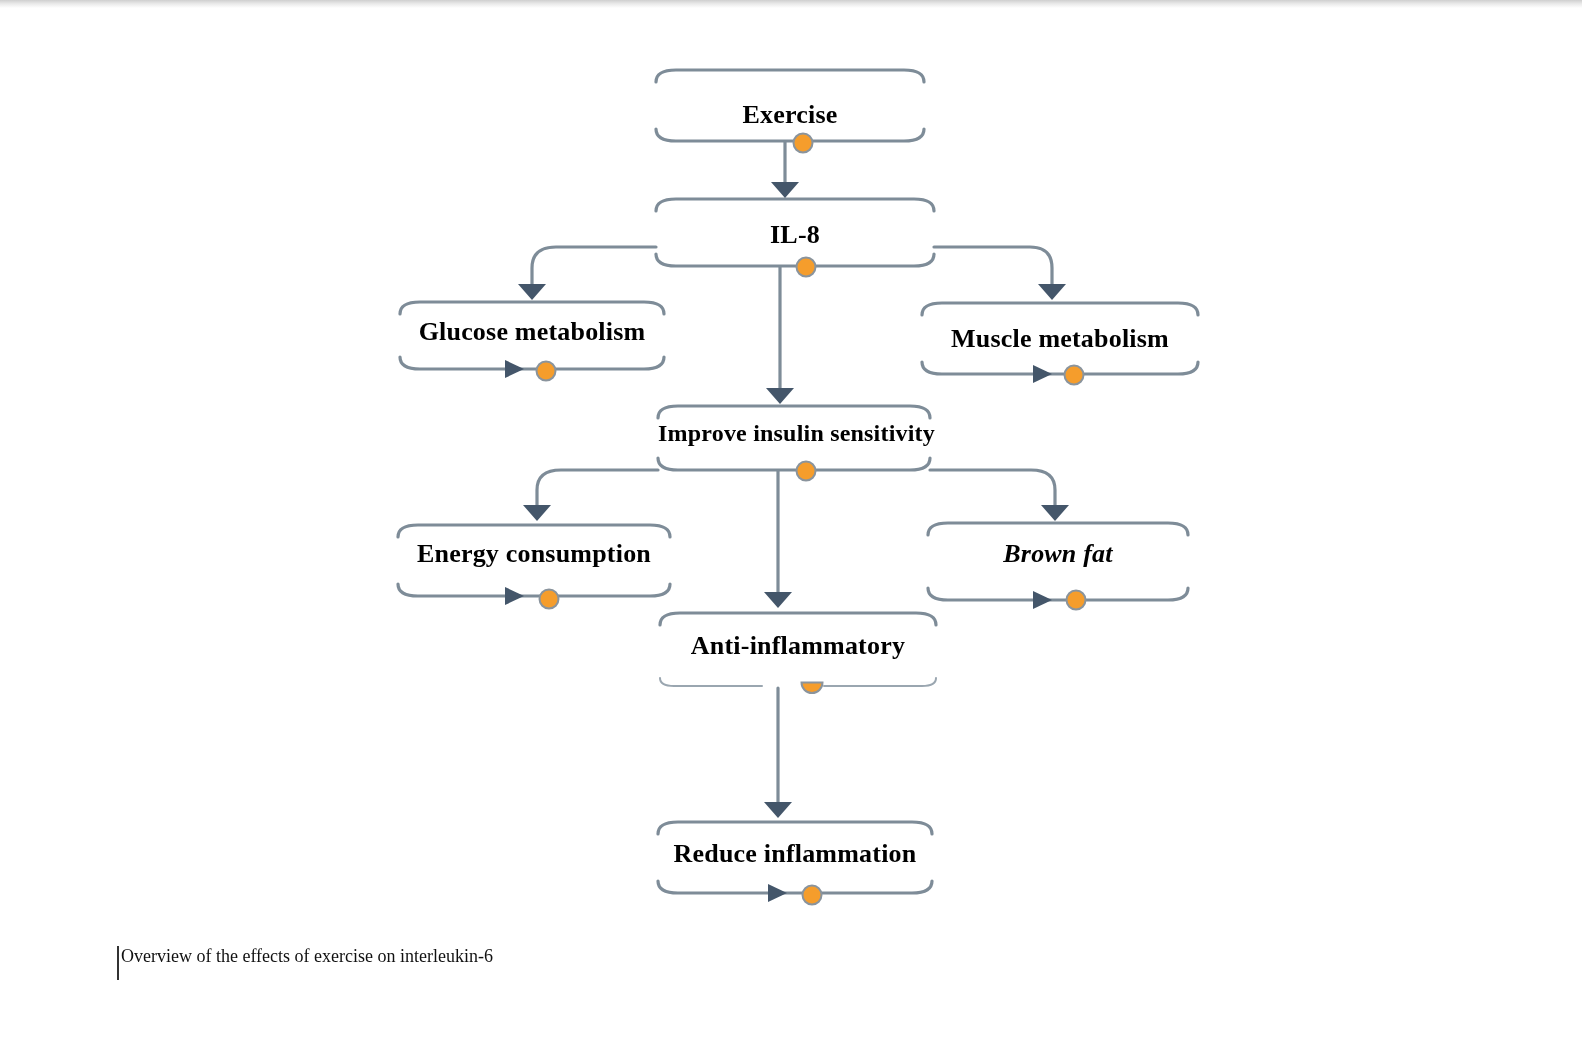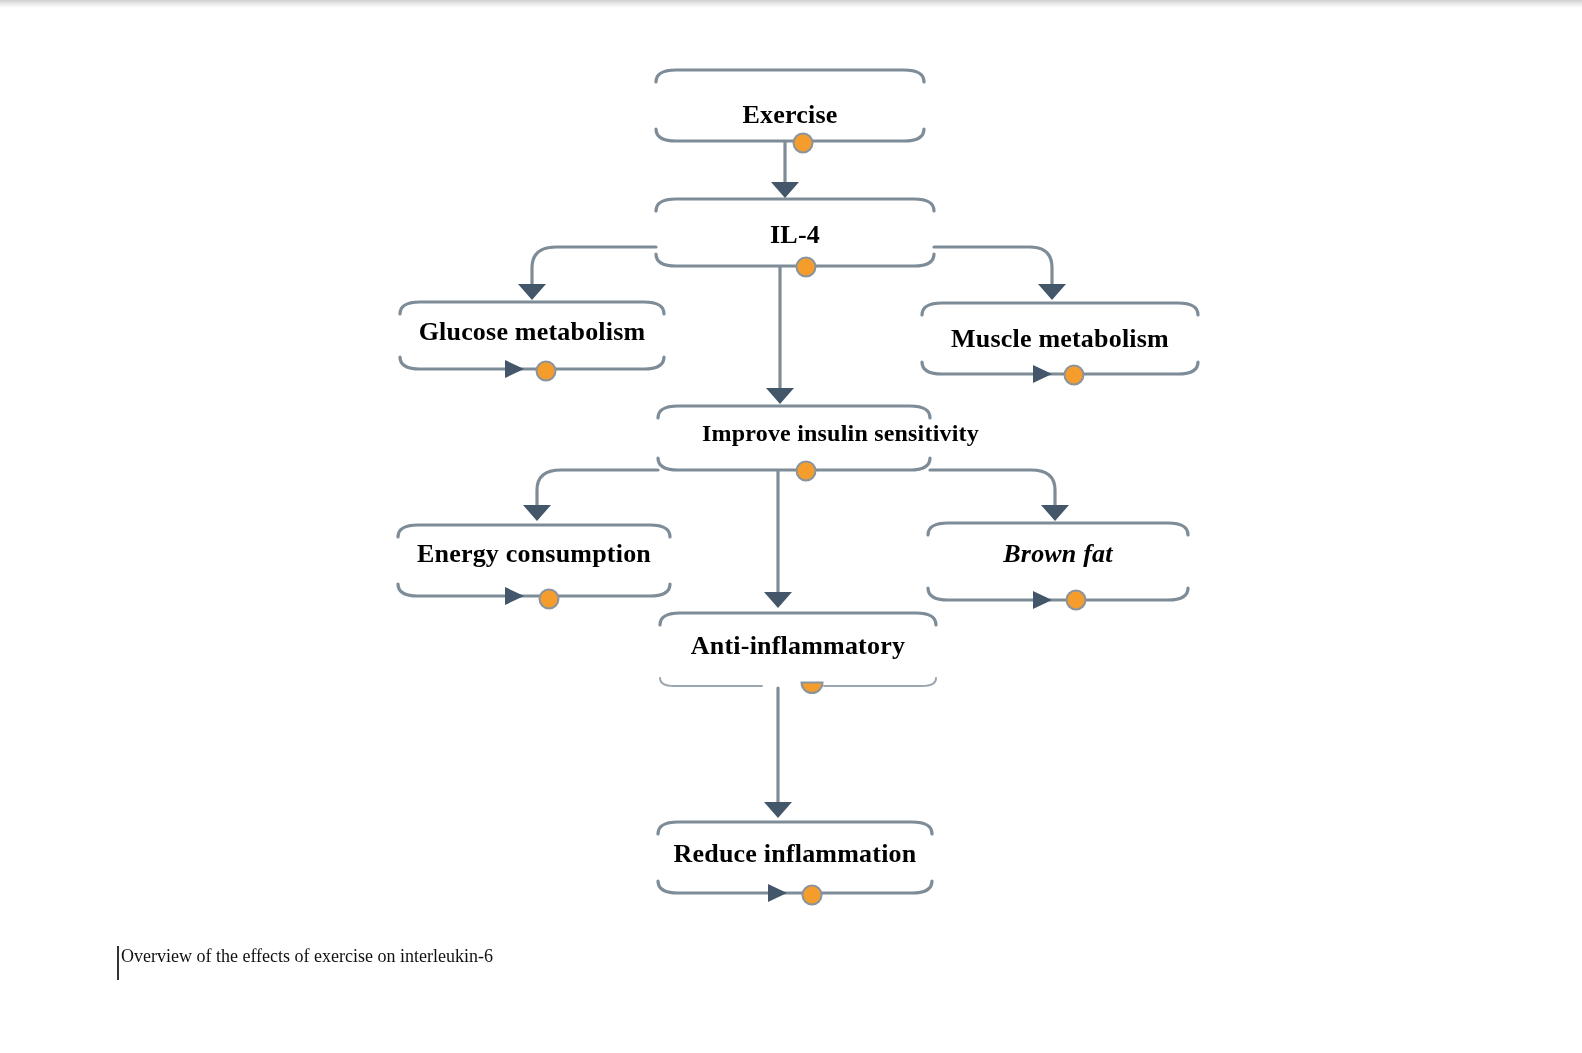--- a/index.html
+++ b/index.html
@@ -29,21 +29,21 @@
   .node-label {
     position: absolute;
     text-align: center;
     font-weight: bold;
     color: #000000;
     font-size: 26px;
     line-height: 1.1;
     letter-spacing: 0.2px;
     white-space: nowrap;
   }
-  .node-label.small { font-size: 24px; margin-left: 44px; }
+  .node-label.small { font-size: 24px; }
   .caption {
     position: absolute;
     left: 117px;
     top: 946px;
     display: flex;
     align-items: flex-start;
     font-size: 18px;
     color: #111111;
   }
   .caret {
@@ -124,21 +124,21 @@
       <circle cx="1074" cy="375" r="9.5"></circle>
       <circle cx="806" cy="471" r="9.5"></circle>
       <circle cx="549" cy="599" r="9.5"></circle>
       <circle cx="1076" cy="600" r="9.5"></circle>
       <circle cx="812" cy="895" r="9.5"></circle>
       <path d="M 801.5,682.5 A 10.5,10.5 0 1 0 822.5,682.5 Z"></path>
     </g>
   </svg>
 
   <div class="node-label" style="left:656px; top:101px;  width:268px;">Exercise</div>
-  <div class="node-label" style="left:656px; top:221px; width:278px;">IL-4</div>
+  <div class="node-label" style="left:656px; top:221px; width:278px;">IL-8</div>
   <div class="node-label" style="left:922px; top:325px; width:276px;">Muscle metabolism</div>
   <div class="node-label" style="left:400px; top:318px; width:264px;">Glucose metabolism</div>
   <div class="node-label small" style="left:658px; top:420px; width:272px;">Improve insulin sensitivity</div>
   <div class="node-label" style="left:398px; top:540px; width:272px;">Energy consumption</div>
   <div class="node-label" style="left:928px; top:540px; width:260px;font-style:italic;">Brown fat</div>
   <div class="node-label" style="left:660px; top:632px; width:276px;">Anti-inflammatory</div>
   <div class="node-label" style="left:658px; top:840px; width:274px;">Reduce inflammation</div>
 
   <div class="caption">
     <span class="caret"></span>

